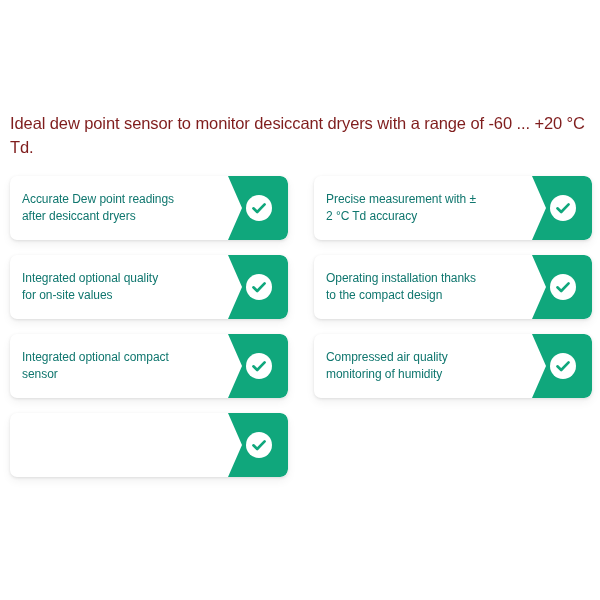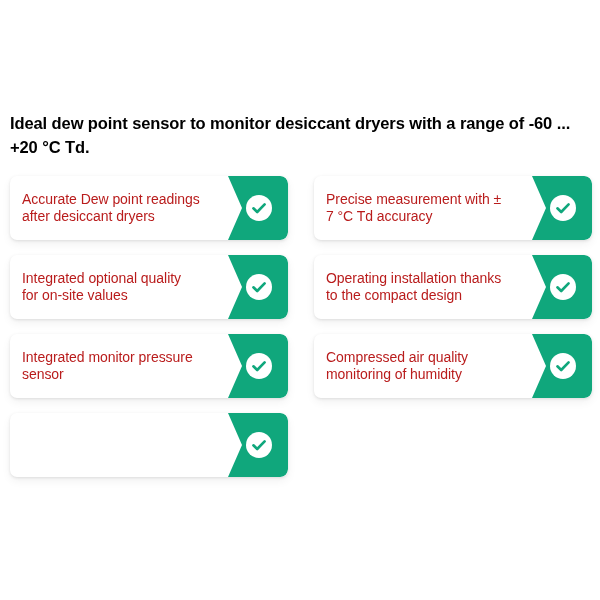--- a/index.html
+++ b/index.html
@@ -26,23 +26,23 @@
   }
 
   
   .heading {
     position: absolute;
     left: 10px;
     top: 100px;
     width: 580px;
     font-size: 16.5px;
     line-height: 24px;
-    color: #000000;
+    color: #7f1d1d;
     letter-spacing: -0.1px;
-    font-weight: 700;
+    font-weight: 400;
   }
 
   
   .cards {
     position: absolute;
     left: 10px;
     top: 176px;
     width: 582px;
     display: grid;
     grid-template-columns: 278px 278px;
@@ -59,23 +59,23 @@
     overflow: hidden;
     display: flex;
     align-items: center;
   }
 
   .card-text {
     position: relative;
     z-index: 2;
     padding-left: 12px;
     padding-right: 72px;
-    font-size: 14px;
+    font-size: 12px;
     line-height: 17.5px;
-    color: #b91c1c;
+    color: #0f766e;
     letter-spacing: -0.05px;
     white-space: pre-line;
   }
 
   
   .ribbon {
     position: absolute;
     right: 0;
     top: 0;
     width: 60px;
@@ -133,21 +133,21 @@
             <path d="M0,0 H52 a8,8 0 0 1 8,8 V56 a8,8 0 0 1 -8,8 H0 L14,32 Z" fill="#10A77C"></path>
           </svg>
         </div>
         <div class="check-badge">
           <svg viewBox="0 0 26 26" xmlns="http://www.w3.org/2000/svg">
             <circle cx="13" cy="13" r="13" fill="#FFFFFF"></circle>
             <path d="M7.4,13.3 L11.2,17 L18.6,9.4" fill="none" stroke="#10A77C" stroke-width="2.6" stroke-linecap="round" stroke-linejoin="round"></path>
           </svg>
         </div>
         <div class="card-text">Precise measurement with ±
-7 °C Td accuracy</div>
+2 °C Td accuracy</div>
       </div>
       <div class="card">
         <div class="ribbon">
           <svg viewBox="0 0 60 64" xmlns="http://www.w3.org/2000/svg">
             <path d="M0,0 H52 a8,8 0 0 1 8,8 V56 a8,8 0 0 1 -8,8 H0 L14,32 Z" fill="#10A77C"></path>
           </svg>
         </div>
         <div class="check-badge">
           <svg viewBox="0 0 26 26" xmlns="http://www.w3.org/2000/svg">
             <circle cx="13" cy="13" r="13" fill="#FFFFFF"></circle>
@@ -177,21 +177,21 @@
           <svg viewBox="0 0 60 64" xmlns="http://www.w3.org/2000/svg">
             <path d="M0,0 H52 a8,8 0 0 1 8,8 V56 a8,8 0 0 1 -8,8 H0 L14,32 Z" fill="#10A77C"></path>
           </svg>
         </div>
         <div class="check-badge">
           <svg viewBox="0 0 26 26" xmlns="http://www.w3.org/2000/svg">
             <circle cx="13" cy="13" r="13" fill="#FFFFFF"></circle>
             <path d="M7.4,13.3 L11.2,17 L18.6,9.4" fill="none" stroke="#10A77C" stroke-width="2.6" stroke-linecap="round" stroke-linejoin="round"></path>
           </svg>
         </div>
-        <div class="card-text">Integrated monitor pressure
+        <div class="card-text">Integrated optional compact
 sensor</div>
       </div>
       <div class="card">
         <div class="ribbon">
           <svg viewBox="0 0 60 64" xmlns="http://www.w3.org/2000/svg">
             <path d="M0,0 H52 a8,8 0 0 1 8,8 V56 a8,8 0 0 1 -8,8 H0 L14,32 Z" fill="#10A77C"></path>
           </svg>
         </div>
         <div class="check-badge">
           <svg viewBox="0 0 26 26" xmlns="http://www.w3.org/2000/svg">

